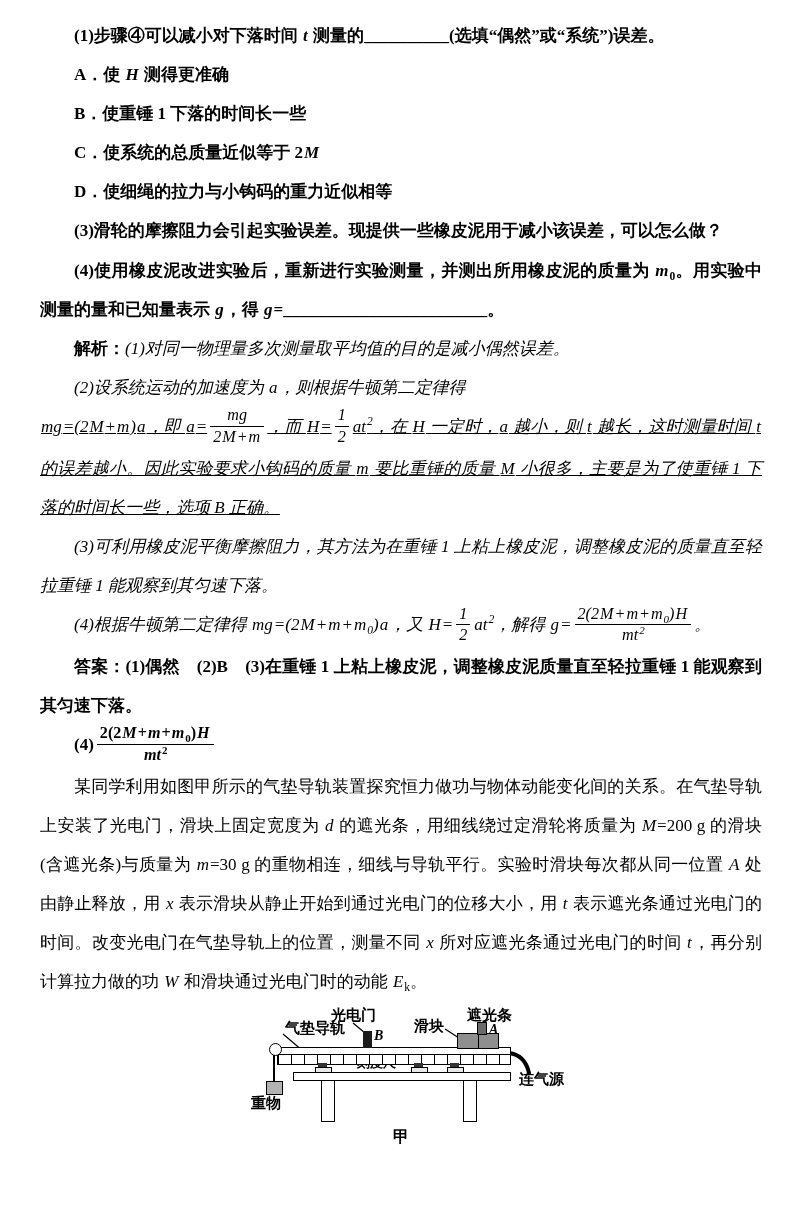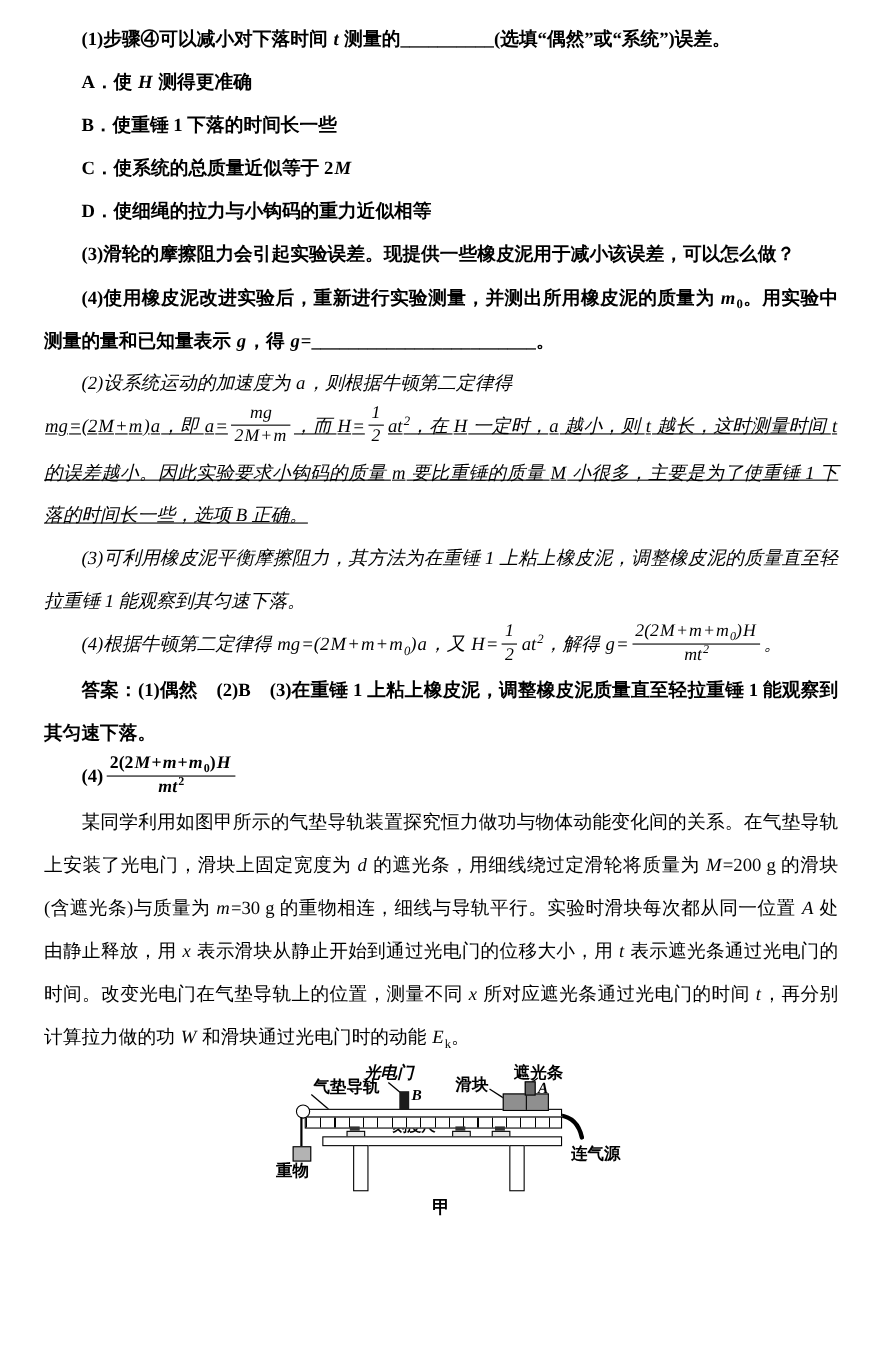--- a/index.html
+++ b/index.html
@@ -51,20 +51,21 @@
 <body>
 
 <div class="doc">
     <p class="para bold">(1)步骤④可以减小对下落时间 <span class="mv">t</span> 测量的__________(选填“偶然”或“系统”)误差。</p>
     <p class="para bold">A．使 <span class="mv">H</span> 测得更准确</p>
     <p class="para bold">B．使重锤 1 下落的时间长一些</p>
     <p class="para bold">C．使系统的总质量近似等于 2<span class="mv">M</span></p>
     <p class="para bold">D．使细绳的拉力与小钩码的重力近似相等</p>
     <p class="para bold">(3)滑轮的摩擦阻力会引起实验误差。现提供一些橡皮泥用于减小该误差，可以怎么做？</p>
     <p class="para bold">(4)使用橡皮泥改进实验后，重新进行实验测量，并测出所用橡皮泥的质量为 <span class="mv">m</span><sub class="ms">0</sub>。用实验中测量的量和已知量表示 <span class="mv">g</span>，得 <span class="mv">g</span>=________________________。</p>
+    <p class="para kai"><span class="lbl">解析：</span>(1)对同一物理量多次测量取平均值的目的是减小偶然误差。</p>
     <p class="para kai">(2)设系统运动的加速度为 <span class="mv">a</span>，则根据牛顿第二定律得</p>
     <p class="para kai noindent"><span class="mv">mg</span>=(2<span class="mv">M</span>+<span class="mv">m</span>)<span class="mv">a</span>，即 <span class="mv">a</span>=<span class="frac">
         <span class="num"><span class="mv">mg</span></span>
         <span class="den">2<span class="mv">M</span>+<span class="mv">m</span></span>
       </span>，而 <span class="mv">H</span>=<span class="frac">
         <span class="num">1</span>
         <span class="den">2</span>
       </span><span class="mv">at</span><sup class="ms">2</sup>，在 <span class="mv">H</span> 一定时，<span class="mv">a</span> 越小，则 <span class="mv">t</span> 越长，这时测量时间 <span class="mv">t</span> 的误差越小。因此实验要求小钩码的质量 <span class="mv">m</span> 要比重锤的质量 <span class="mv">M</span> 小很多，主要是为了使重锤 1 下落的时间长一些，选项 B 正确。</p>
     <p class="para kai">(3)可利用橡皮泥平衡摩擦阻力，其方法为在重锤 1 上粘上橡皮泥，调整橡皮泥的质量直至轻拉重锤 1 能观察到其匀速下落。</p>
     <p class="para kai">(4)根据牛顿第二定律得 <span class="mv">mg</span>=(2<span class="mv">M</span>+<span class="mv">m</span>+<span class="mv">m</span><sub class="ms">0</sub>)<span class="mv">a</span>，又 <span class="mv">H</span>=<span class="frac">
@@ -87,27 +88,27 @@
     <svg class="leaders" viewBox="0 0 340 118" xmlns="http://www.w3.org/2000/svg">
       <line x1="52" y1="27" x2="72" y2="44" stroke="#000" stroke-width="1.2"></line>
       <line x1="122" y1="16" x2="134" y2="26" stroke="#000" stroke-width="1.2"></line>
       <line x1="214" y1="22" x2="228" y2="31" stroke="#000" stroke-width="1.2"></line>
       <line x1="258" y1="12" x2="251" y2="17" stroke="#000" stroke-width="1.2"></line>
       <line x1="162" y1="52" x2="172" y2="45" stroke="#000" stroke-width="1"></line>
       <path d="M 278 46 q 16 2 20 20" fill="none" stroke="#000" stroke-width="4" stroke-linecap="round"></path>
     </svg>
 
     <span class="flabel" style="left:8px;top:13px;margin-left:46px;">气垫导轨</span>
-    <span class="flabel" style="left:100px;top:0;font-style:italic;">光电门</span>
+    <span class="flabel" style="left:100px;top:0;">光电门</span>
     <span class="fvar" style="left:143px;top:22px;">B</span>
     <span class="flabel" style="left:183px;top:11px;">滑块</span>
     <span class="flabel" style="left:236px;top:0;">遮光条</span>
     <span class="fvar" style="left:258px;top:16px;">A</span>
     <span class="flabel" style="left:126px;top:49px;font-size:13px;">刻度尺</span>
-    <span class="flabel" style="left:288px;top:64px;margin-top:10px;">连气源</span>
+    <span class="flabel" style="left:288px;top:64px;">连气源</span>
     <span class="flabel" style="left:20px;top:90px;font-family:Liberation Mono, monospace;">重物</span>
 
     <div class="trackbar"></div>
     <div class="ticks"></div>
     <div class="pulley"></div>
     <div class="string"></div>
     <div class="weightbox"></div>
     <div class="gate"></div>
     <div class="slider">
         <div class="mid"></div>

